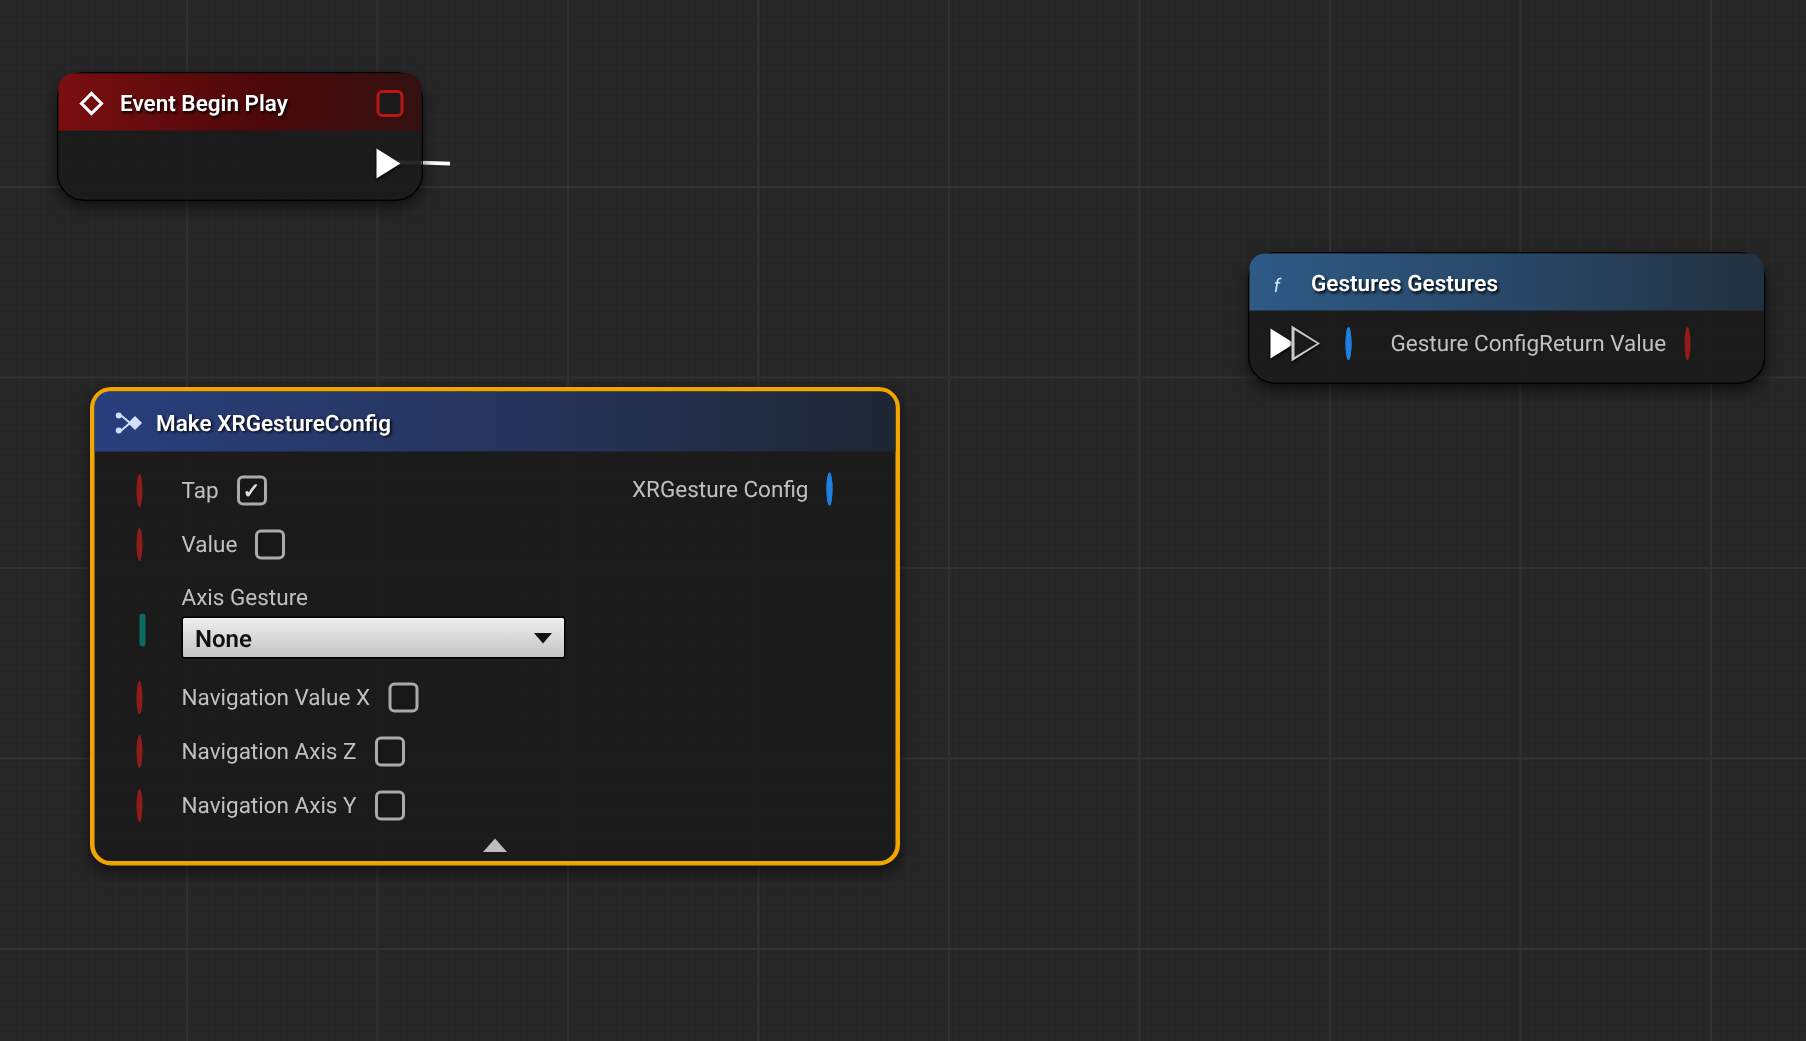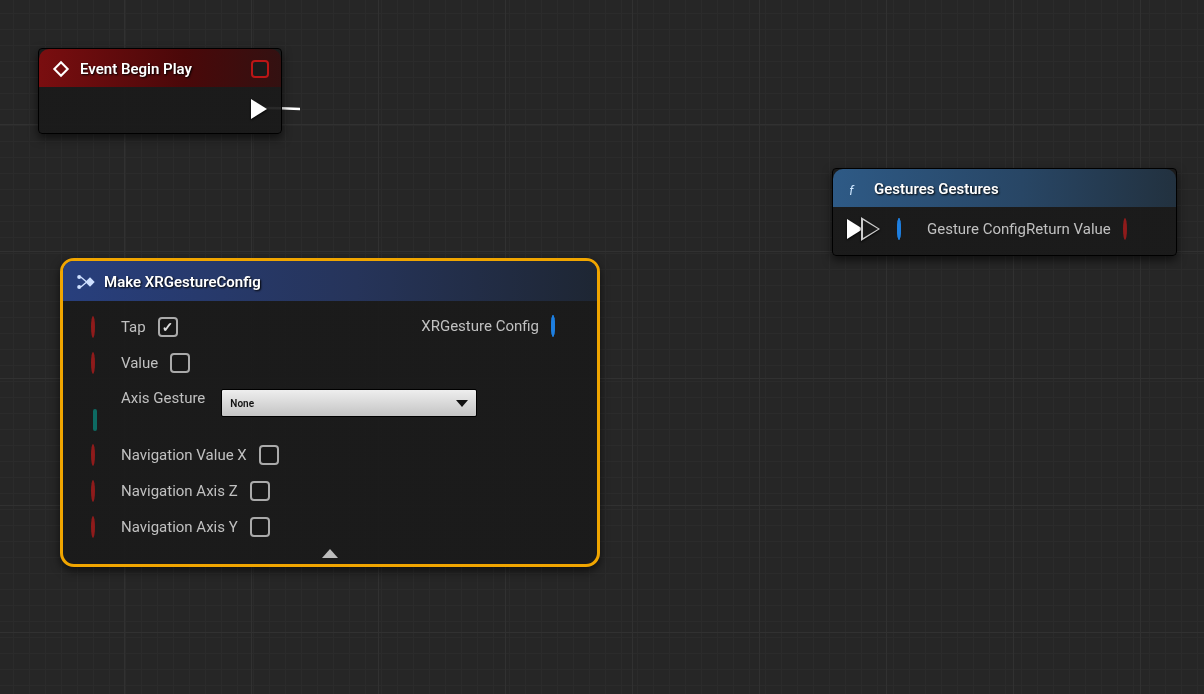--- a/index.html
+++ b/index.html
@@ -7,21 +7,21 @@
 .grid{position:absolute;inset:0;
   background-image:
     linear-gradient(#313131 1px,transparent 1px),
     linear-gradient(90deg,#313131 1px,transparent 1px),
     linear-gradient(#2b2b2b 1px,transparent 1px),
     linear-gradient(90deg,#2b2b2b 1px,transparent 1px);
   background-size:127px 127px,127px 127px,16px 16px,16px 16px;
   background-position:-3px -3px,-3px -3px,-3px -3px,-3px -3px}
 svg.wires{position:absolute;inset:0;pointer-events:none}
 
-.node{position:absolute;border-radius:4px;background:linear-gradient(#1a1a1aee,#1a1a1aee);box-shadow:0 4px 10px rgba(0,0,0,.6)}
+.node{position:absolute;border-radius:18px;background:linear-gradient(#1a1a1aee,#1a1a1aee);box-shadow:0 4px 10px rgba(0,0,0,.6)}
 .node .body{padding:8px 14px 12px}
 .titlebar{display:flex;align-items:center;gap:9px;padding:6px 12px 5px;border-radius:10px 10px 0 0}
 .title-text{color:#fff;font-weight:600;text-shadow:1px 1px 2px #000}
 
 
 .event{left:38px;top:48px;width:244px;border:1px solid #000}
 .event .titlebar{background:linear-gradient(90deg,#7a0e10 0%,#4a0809 60%,#311 100%);height:38px}
 .event .body{height:46px;position:relative}
 
 
@@ -45,21 +45,21 @@
 .pin-label{color:#c0c0c0}
 .execpin{width:0;height:0;border-top:10px solid transparent;border-bottom:10px solid transparent;border-left:16px solid #fff;filter:drop-shadow(0 1px 1px #000)}
 .execpin.hollow{border-left-color:transparent;position:relative}
 .execpin.hollow::before{content:"";position:absolute;left:-18px;top:-12px;width:0;height:0;border-top:12px solid transparent;border-bottom:12px solid transparent;border-left:19px solid #ccc}
 .execpin.hollow::after{content:"";position:absolute;left:-16px;top:-9px;width:0;height:0;border-top:9px solid transparent;border-bottom:9px solid transparent;border-left:15px solid #1a1a1a}
 
 .checkbox{width:20px;height:20px;border:2px solid #aaa;border-radius:4px;background:#171717;display:flex;align-items:center;justify-content:center;color:#ddd;flex-shrink:0}
 .checkbox.checked::after{content:"✓";font-size:14px;color:#ddd;font-weight:bold}
 
 .dropdown{width:256px;height:28px;background:linear-gradient(#eee,#c4c4c4);border:1px solid #000;border-radius:2px;display:flex;align-items:center;justify-content:space-between;padding:0 8px;color:#111}
-.dropdown span{color:#111;font-weight:600;font-size:10px}
+.dropdown span{color:#111;font-weight:600;font-size:16px}
 .dropdown .caret{width:0;height:0;border-left:6px solid transparent;border-right:6px solid transparent;border-top:7px solid #111}
 
 .delegate-box{width:18px;height:18px;border:2.5px solid #ba1616;border-radius:4px;background:#1a1a1a}
 
 .ftr-arrow{width:0;height:0;border-left:8px solid transparent;border-right:8px solid transparent;border-bottom:9px solid #bdbdbd}
 
 
 .ico{width:20px;height:20px;display:inline-flex;align-items:center;justify-content:center}
 .ico svg{width:100%;height:100%}
 </style>
@@ -142,21 +142,21 @@
         <span class="pin" style="--c:#1e7fe0"><span class="pin-ring filled"></span></span>
       </div>
     </div>
     <div class="pin-row">
       <span class="pin" style="--c:#8f1b1b"><span class="pin-ring"></span></span>
       <span class="pin-label">Value</span>
       <span class="checkbox"></span>
     </div>
     <div class="pin-row" style="align-items:flex-start">
       <span class="pin struct" style="--c:#0d6a62;margin-top:22px"><span class="pin-ring"></span></span>
-      <div style="display:flex;flex-direction:row;gap:16px">
+      <div style="display:flex;flex-direction:column;gap:4px">
         <span class="pin-label">Axis Gesture</span>
         <div class="dropdown">
           <span>None</span>
           <span class="caret"></span>
         </div>
       </div>
     </div>
     <div class="pin-row">
       <span class="pin" style="--c:#8f1b1b"><span class="pin-ring"></span></span>
       <span class="pin-label">Navigation Value X</span>

